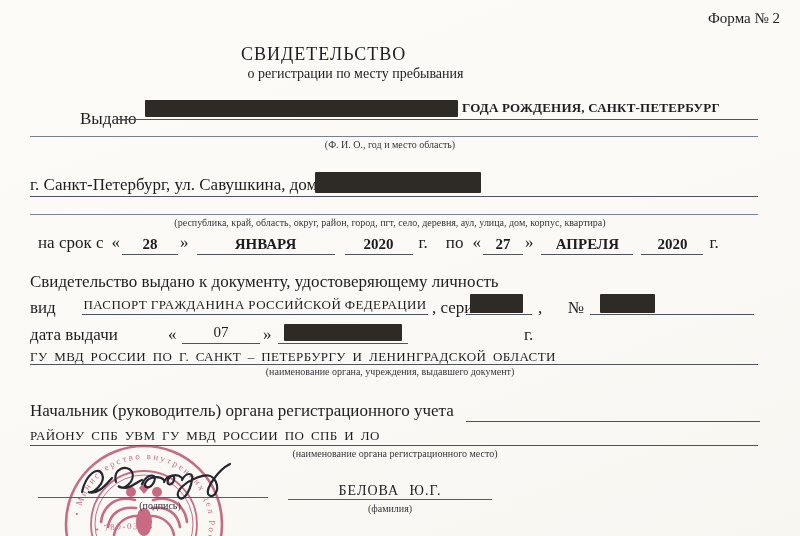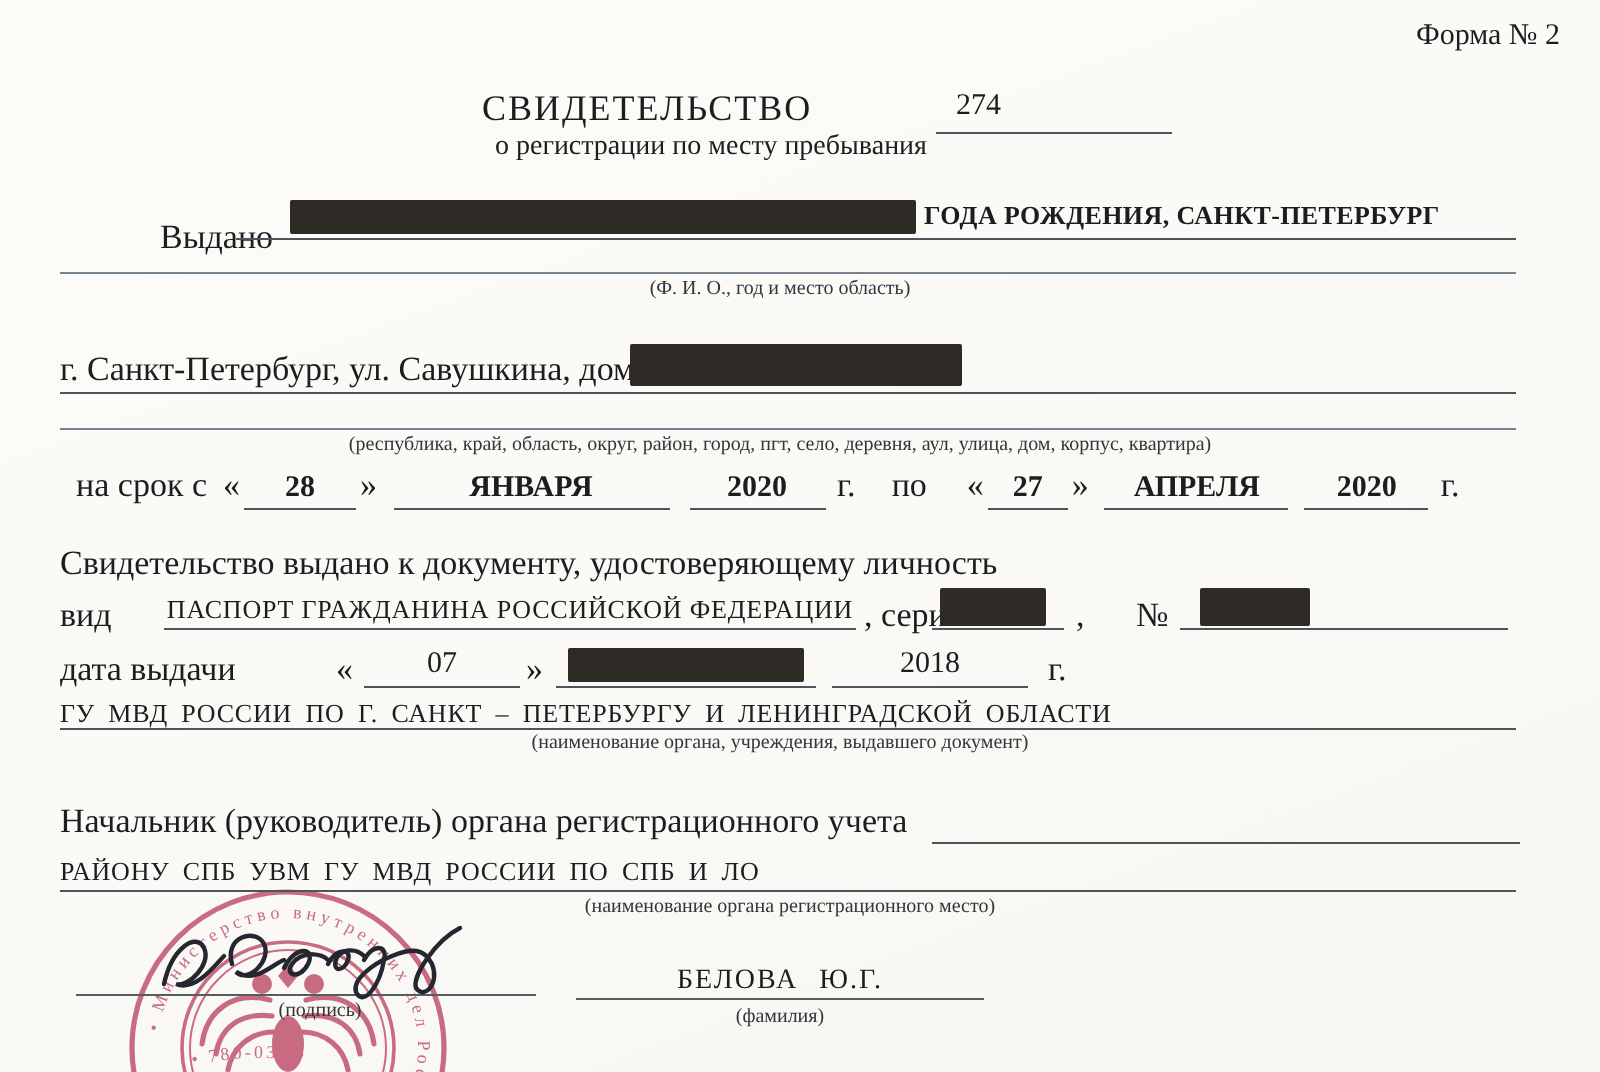--- a/index.html
+++ b/index.html
@@ -62,21 +62,20 @@
     </g>
     <text fill="#c65a78" font-size="9" letter-spacing="1.5" font-family="Liberation Serif, serif">
       <textPath href="#numPath" startOffset="18%">• 780-036 •</textPath>
     </text>
   </svg>
 
   <div class="abs t15 nowrap" style="left:660px;top:10px;width:120px;text-align:right;">Форма № 2</div>
 
   <div class="abs ttl" style="left:241px;top:44px;">СВИДЕТЕЛЬСТВО</div>
 
-  <div class="abs" style="left:468px;top:45px;width:108px;height:21px;border-bottom:1px solid #4e545c;padding-left:10px;font-size:15px;">274</div>
 
   <div class="abs nowrap" style="left:238px;top:66px;width:235px;text-align:center;font-size:14px;">о регистрации по месту пребывания</div>
 
   <div class="abs t17" style="left:80px;top:109px;">Выдано</div>
   <div class="abs redact" style="left:145px;top:100px;width:313px;height:17px;"></div>
   <div class="abs capsb" style="left:462px;top:100px;">ГОДА РОЖДЕНИЯ, САНКТ-ПЕТЕРБУРГ</div>
   <div class="abs darkrule" style="left:118px;top:119px;width:640px;"></div>
 
   <div class="abs rule" style="left:30px;top:136px;width:728px;"></div>
   <div class="abs cap" style="left:230px;top:139px;width:320px;">(Ф. И. О., год и место область)</div>
@@ -89,21 +88,21 @@
   <div class="abs cap" style="left:130px;top:217px;width:520px;">(республика, край, область, округ, район, город, пгт, село, деревня, аул, улица, дом, корпус, квартира)</div>
 
   <div class="abs period" style="left:38px;top:233px;width:724px;">
     <span class="lbl" style="margin-right:8px;">на срок с</span>
     <span class="lbl" style="margin-right:2px;">«</span>
     <span class="val ucell" style="width:56px;">28</span>
     <span class="lbl" style="margin:0 8px 0 2px;">»</span>
     <span class="val ucell" style="width:138px;margin-right:10px;">ЯНВАРЯ</span>
     <span class="val ucell" style="width:68px;margin-right:6px;">2020</span>
     <span class="lbl" style="margin-right:18px;">г.</span>
-    <span class="lbl" style="margin-right:20px;">по</span>
+    <span class="lbl" style="margin-right:9px;">по</span>
     <span class="lbl" style="margin-right:2px;">«</span>
     <span class="val ucell" style="width:40px;">27</span>
     <span class="lbl" style="margin:0 8px 0 2px;">»</span>
     <span class="val ucell" style="width:92px;margin-right:8px;">АПРЕЛЯ</span>
     <span class="val ucell" style="width:62px;margin-right:6px;">2020</span>
     <span class="lbl">г.</span>
   </div>
 
   <div class="abs t17 nowrap" style="left:30px;top:272px;">Свидетельство выдано к документу, удостоверяющему личность</div>
 
@@ -119,21 +118,20 @@
     <div class="redact" style="position:absolute;left:10px;top:-2px;width:55px;height:19px;"></div>
   </div>
 
   <div class="abs t17 nowrap" style="left:30px;top:325px;">дата выдачи</div>
   <div class="abs t17" style="left:168px;top:325px;">«</div>
   <div class="abs ucell t15" style="left:182px;top:324px;width:78px;height:19px;">07</div>
   <div class="abs t17" style="left:263px;top:325px;">»</div>
   <div class="abs ucell" style="left:278px;top:324px;width:130px;height:19px;">
     <div class="redact" style="position:absolute;left:6px;top:0px;width:118px;height:17px;"></div>
   </div>
-  <div class="abs ucell t15" style="left:416px;top:324px;width:98px;height:19px;">2018</div>
   <div class="abs t17" style="left:524px;top:325px;">г.</div>
 
   <div class="abs caps word3" style="left:30px;top:349px;">ГУ МВД РОССИИ ПО Г. САНКТ – ПЕТЕРБУРГУ И ЛЕНИНГРАДСКОЙ ОБЛАСТИ</div>
   <div class="abs darkrule" style="left:30px;top:364px;width:728px;"></div>
   <div class="abs cap" style="left:240px;top:366px;width:300px;">(наименование органа, учреждения, выдавшего документ)</div>
 
   <div class="abs t17 nowrap" style="left:30px;top:401px;">Начальник (руководитель) органа регистрационного учета</div>
   <div class="abs darkrule" style="left:466px;top:421px;width:294px;"></div>
   <div class="abs caps word3" style="left:30px;top:428px;">РАЙОНУ СПБ УВМ ГУ МВД РОССИИ ПО СПБ И ЛО</div>
   <div class="abs darkrule" style="left:30px;top:445px;width:728px;"></div>

